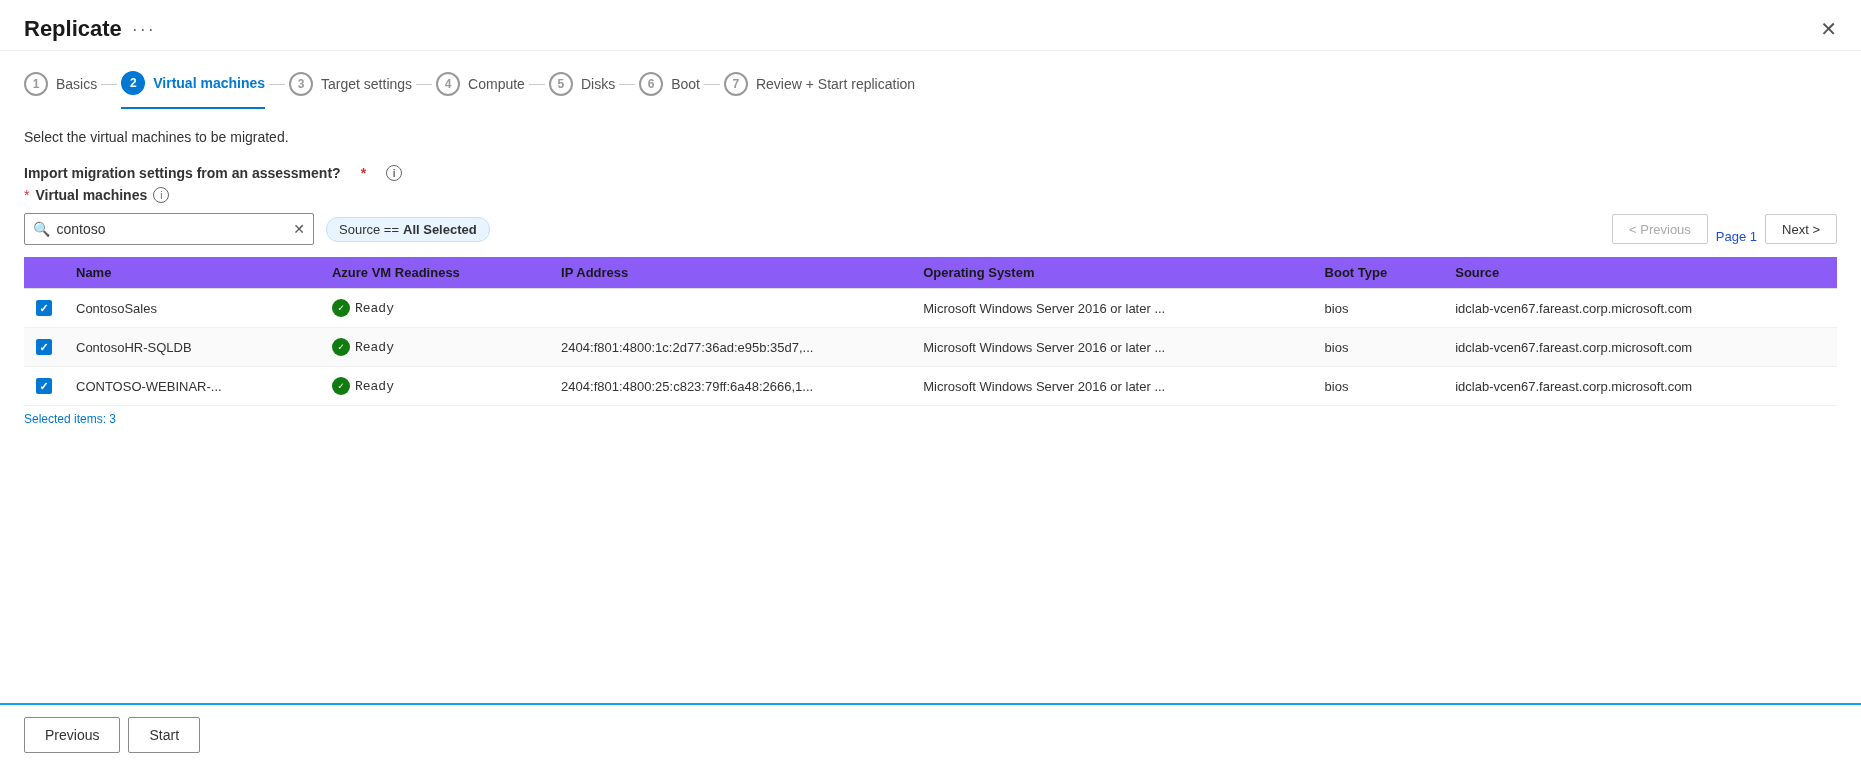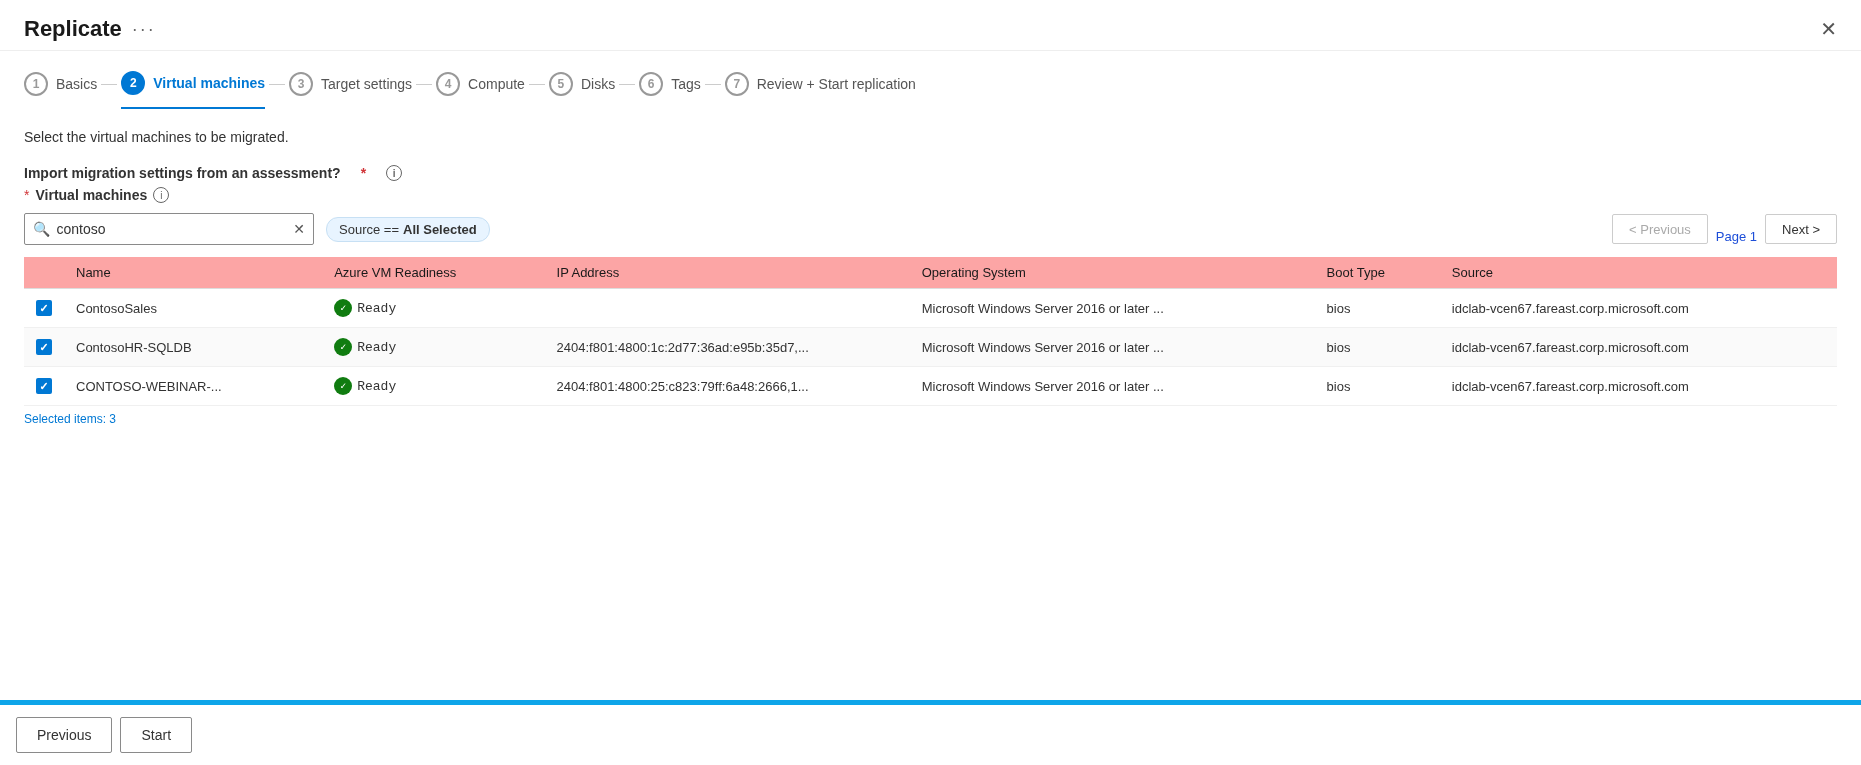--- a/index.html
+++ b/index.html
@@ -248,25 +248,25 @@
     }
 
     
     .vm-table {
       width: 100%;
       border-collapse: collapse;
     }
     .vm-table thead th {
       text-align: left;
       font-size: 13px;
-      font-weight: 400;
+      font-weight: 700;
       color: #1a1a1a;
       padding: 8px 12px;
       border-bottom: 1px solid #ddd;
-      background: #fca5a5;
+      background: #8b5cf6;
     }
     .vm-table tbody tr {
       border-bottom: 1px solid #f0f0f0;
     }
     .vm-table tbody tr:nth-child(even) {
       background: #fafafa;
     }
     .vm-table tbody td {
       padding: 10px 12px;
       font-size: 13px;
@@ -315,22 +315,22 @@
     }
     .truncated {
       max-width: 240px;
       overflow: hidden;
       text-overflow: ellipsis;
       white-space: nowrap;
     }
 
     
     .footer {
-      border-top: 5px solid #0ea5e9;
-      padding: 12px 16px;
+      border-top: 2px solid #0ea5e9;
+      padding: 12px 24px;
       display: flex;
       gap: 8px;
       background: #fff;
     }
     .footer-btn {
       height: 36px;
       padding: 0 20px;
       border: 1px solid #8a8a8a;
       background: #fff;
       border-radius: 2px;
@@ -385,21 +385,21 @@
     <div class="step-separator"></div>
 
     <div class="step">
       <div class="step-circle">5</div>
       <span class="step-label">Disks</span>
     </div>
     <div class="step-separator"></div>
 
     <div class="step">
       <div class="step-circle">6</div>
-      <span class="step-label">Tags</span>
+      <span class="step-label">Boot</span>
     </div>
     <div class="step-separator"></div>
 
     <div class="step">
       <div class="step-circle">7</div>
       <span class="step-label">Review + Start replication</span>
     </div>
   </div>
 
   <div class="main-content">

